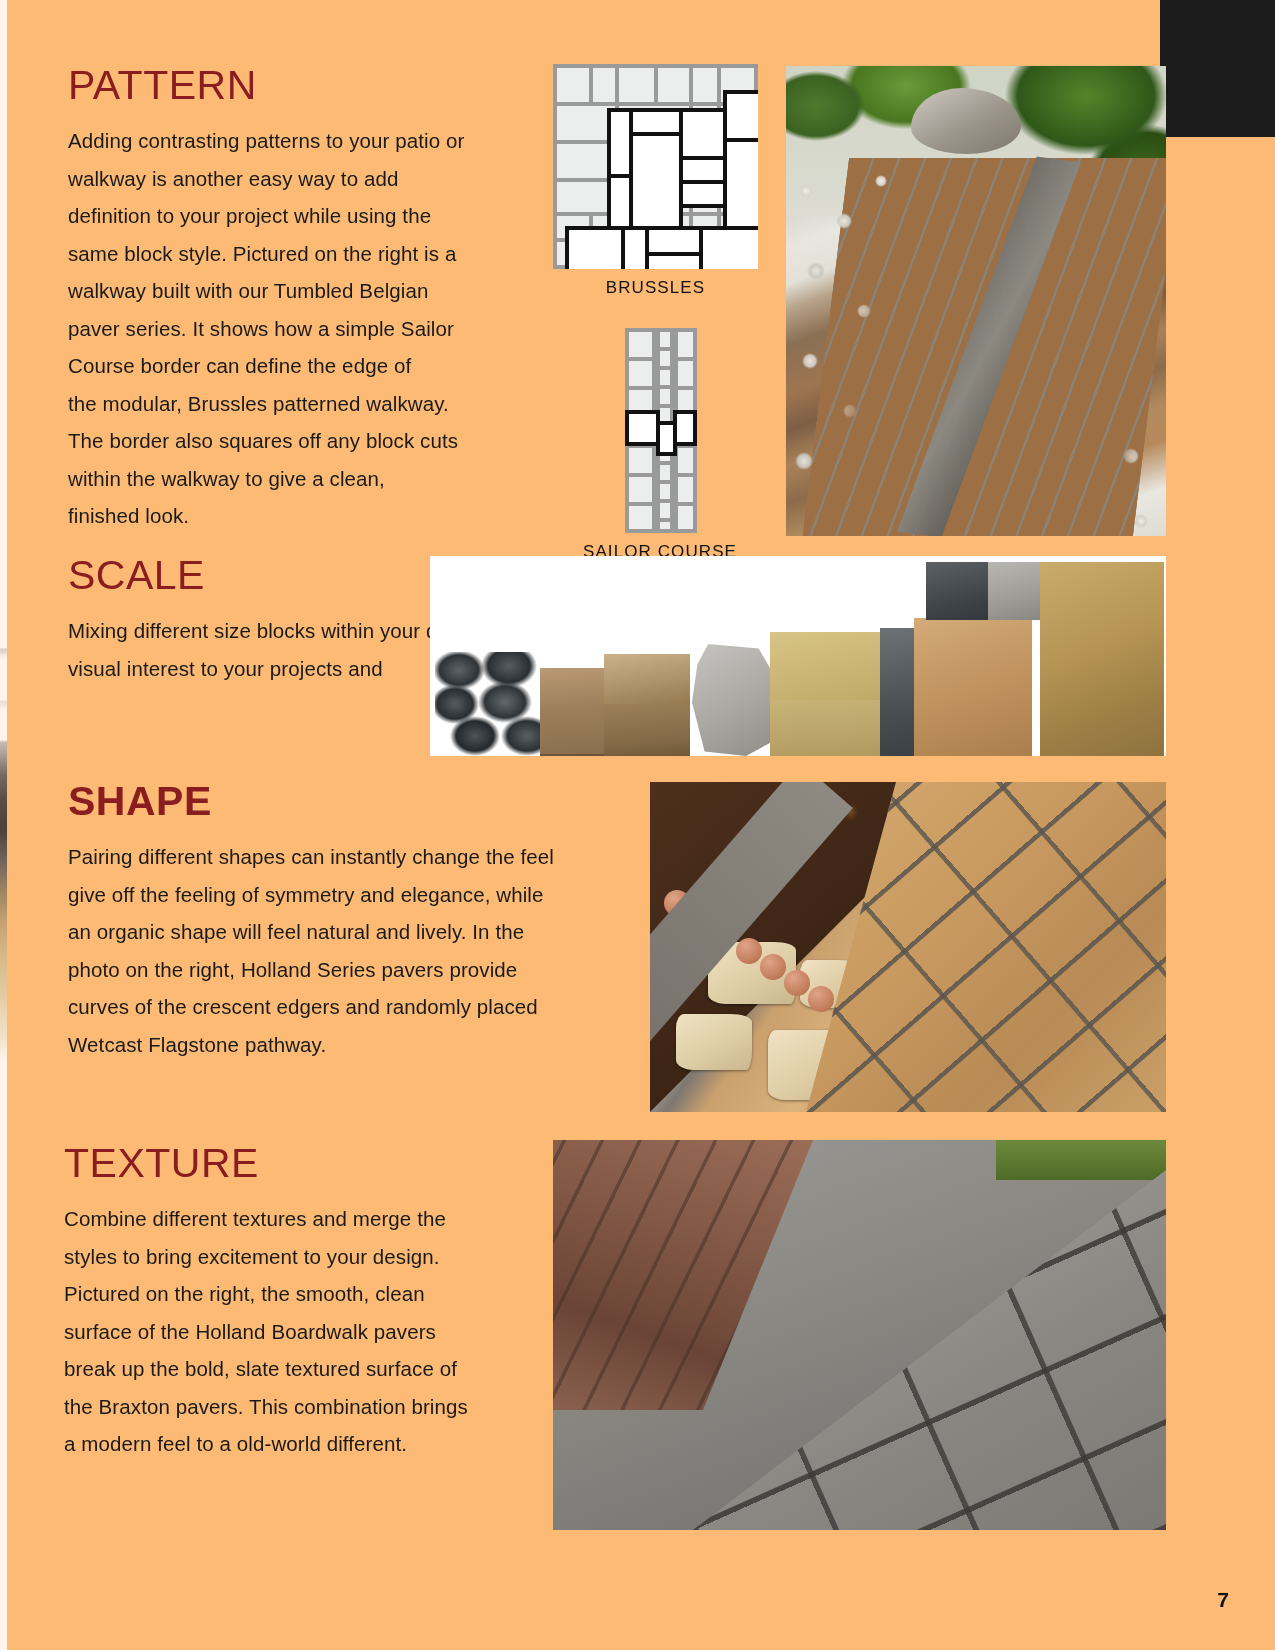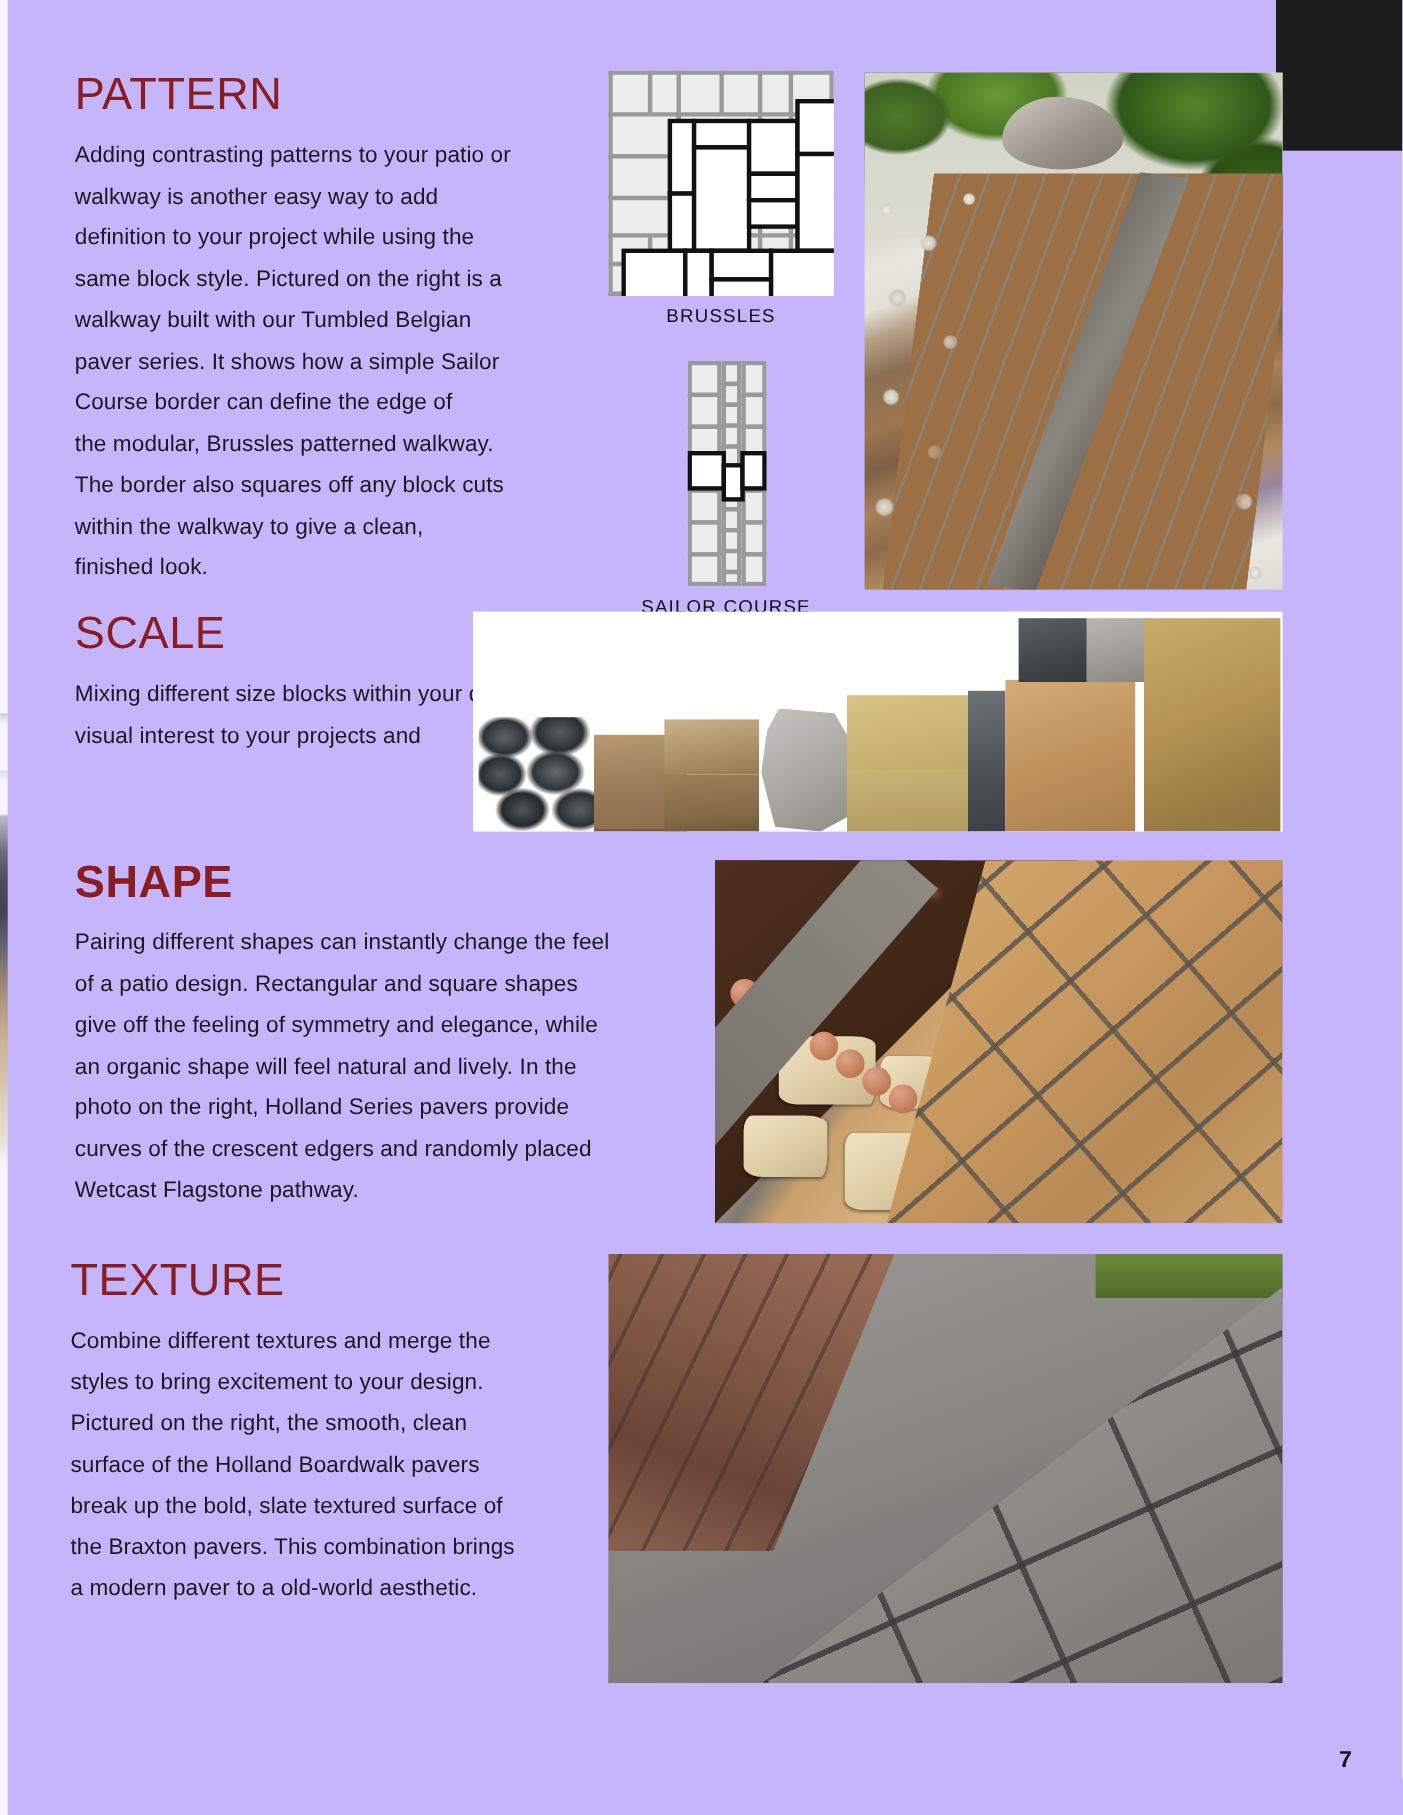--- a/index.html
+++ b/index.html
@@ -11,21 +11,21 @@
     width: 1275px;
     height: 1650px;
     position: relative;
     font-family: "Liberation Sans", sans-serif;
     overflow: hidden;
   }
 
   .page {
     position: absolute;
     inset: 0;
-    background: #c4b5fd;
+    background: #fdba74;
   }
 
   
   .left-edge {
     position: absolute;
     left: 0; top: 0;
     width: 7px; height: 1650px;
     background: linear-gradient(to bottom,
       #ffffff 0px, #ffffff 648px,
       #cfcfcf 649px, #f2f2f2 655px,
@@ -443,21 +443,20 @@
                 background: linear-gradient(165deg,#b9b7b2,#9b9994 65%,#87857f);"></div>
 
     <div class="blk" style="left:610px; top:6px; width:124px; height:194px;
                 background: linear-gradient(158deg,#c9ab6a,#b59454 45%,#9d7f45 75%,#8e7340);"></div>
   </div>
 
   <div class="sec" id="sec-shape">
     <h2 class="sec-title" style="margin-bottom:13px;font-weight:bold;">SHAPE</h2>
     <p class="body-copy">
       <span>Pairing different shapes can instantly change the feel</span>
-      <span>of a patio design. Rectangular and square shapes</span>
       <span>give off the feeling of symmetry and elegance, while</span>
       <span>an organic shape will feel natural and lively. In the</span>
       <span>photo on the right, Holland Series pavers provide</span>
       <span>curves of the crescent edgers and randomly placed</span>
       <span>Wetcast Flagstone pathway.</span>
     </p>
   </div>
 
   <div class="photo" id="photo-shape">
     <div class="mulch"></div>
@@ -479,21 +478,21 @@
 
   <div class="sec" id="sec-texture">
     <h2 class="sec-title" style="margin-bottom:13px;">TEXTURE</h2>
     <p class="body-copy">
       <span>Combine different textures and merge the</span>
       <span>styles to bring excitement to your design.</span>
       <span>Pictured on the right, the smooth, clean</span>
       <span>surface of the Holland Boardwalk pavers</span>
       <span>break up the bold, slate textured surface of</span>
       <span>the Braxton pavers. This combination brings</span>
-      <span>a modern paver to a old-world aesthetic.</span>
+      <span>a modern feel to a old-world different.</span>
     </p>
   </div>
 
   <div class="photo" id="photo-texture">
     <div class="topveg"></div>
     <div class="wall"></div>
     <div class="slabs"></div>
   </div>
 
   <div class="page-number">7</div>

